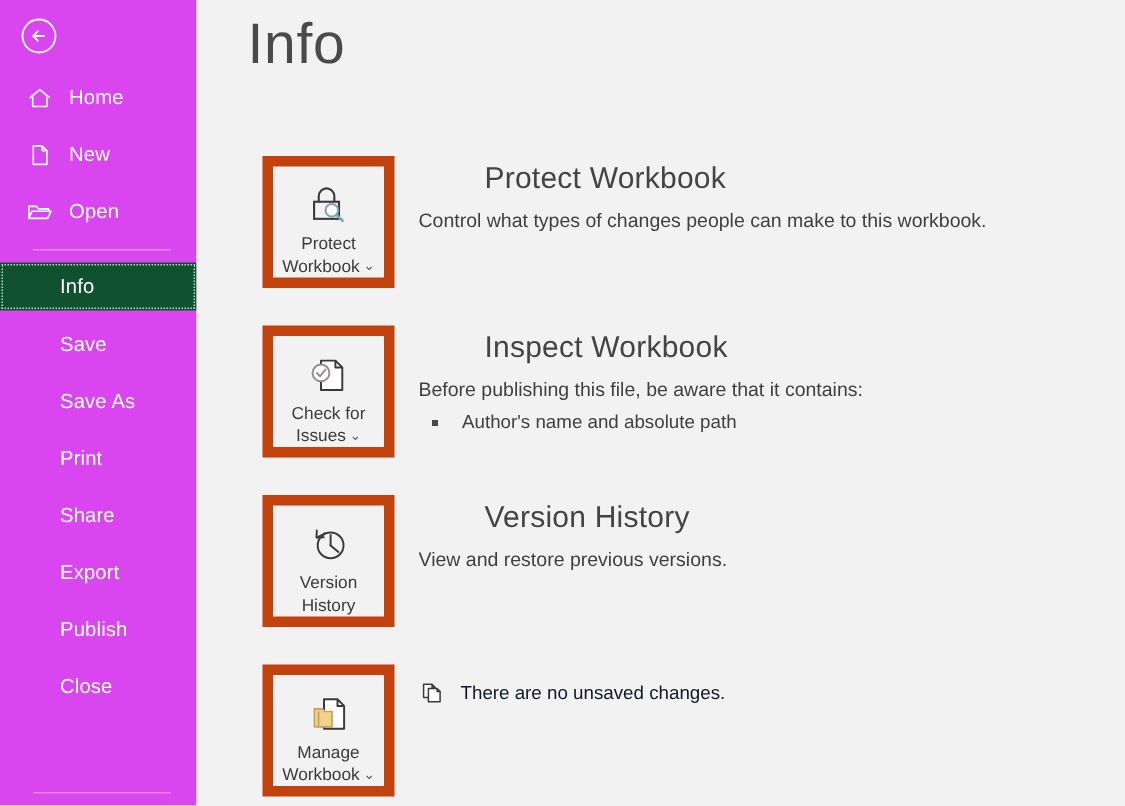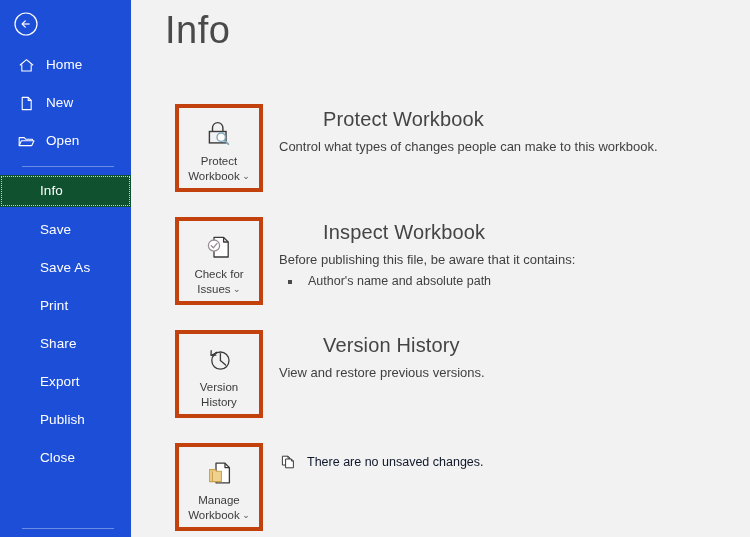--- a/index.html
+++ b/index.html
@@ -18,21 +18,21 @@
     width: 750px;
     height: 537px;
     display: flex;
     background: #f2f2f2;
   }
 
   
   .sidebar {
     width: 131px;
     height: 537px;
-    background: #1d4ed8;
+    background: #d946ef;
     flex: 0 0 131px;
     position: relative;
     box-sizing: border-box;
   }
   .back-btn {
     position: absolute;
     left: 11px;
     top: 9px;
     width: 30px;
     height: 30px;
@@ -120,21 +120,21 @@
     right: 8px;
   }
   .section {
     display: flex;
     align-items: flex-start;
     height: 113px;
   }
   .tile {
     width: 88px;
     height: 88px;
-    border: 4px solid #c2410c;
+    border: 7px solid #c2410c;
     background: #f2f2f2;
     box-sizing: border-box;
     display: flex;
     flex-direction: column;
     align-items: center;
     justify-content: flex-start;
     cursor: pointer;
     flex: 0 0 88px;
     padding-top: 9px;
   }

